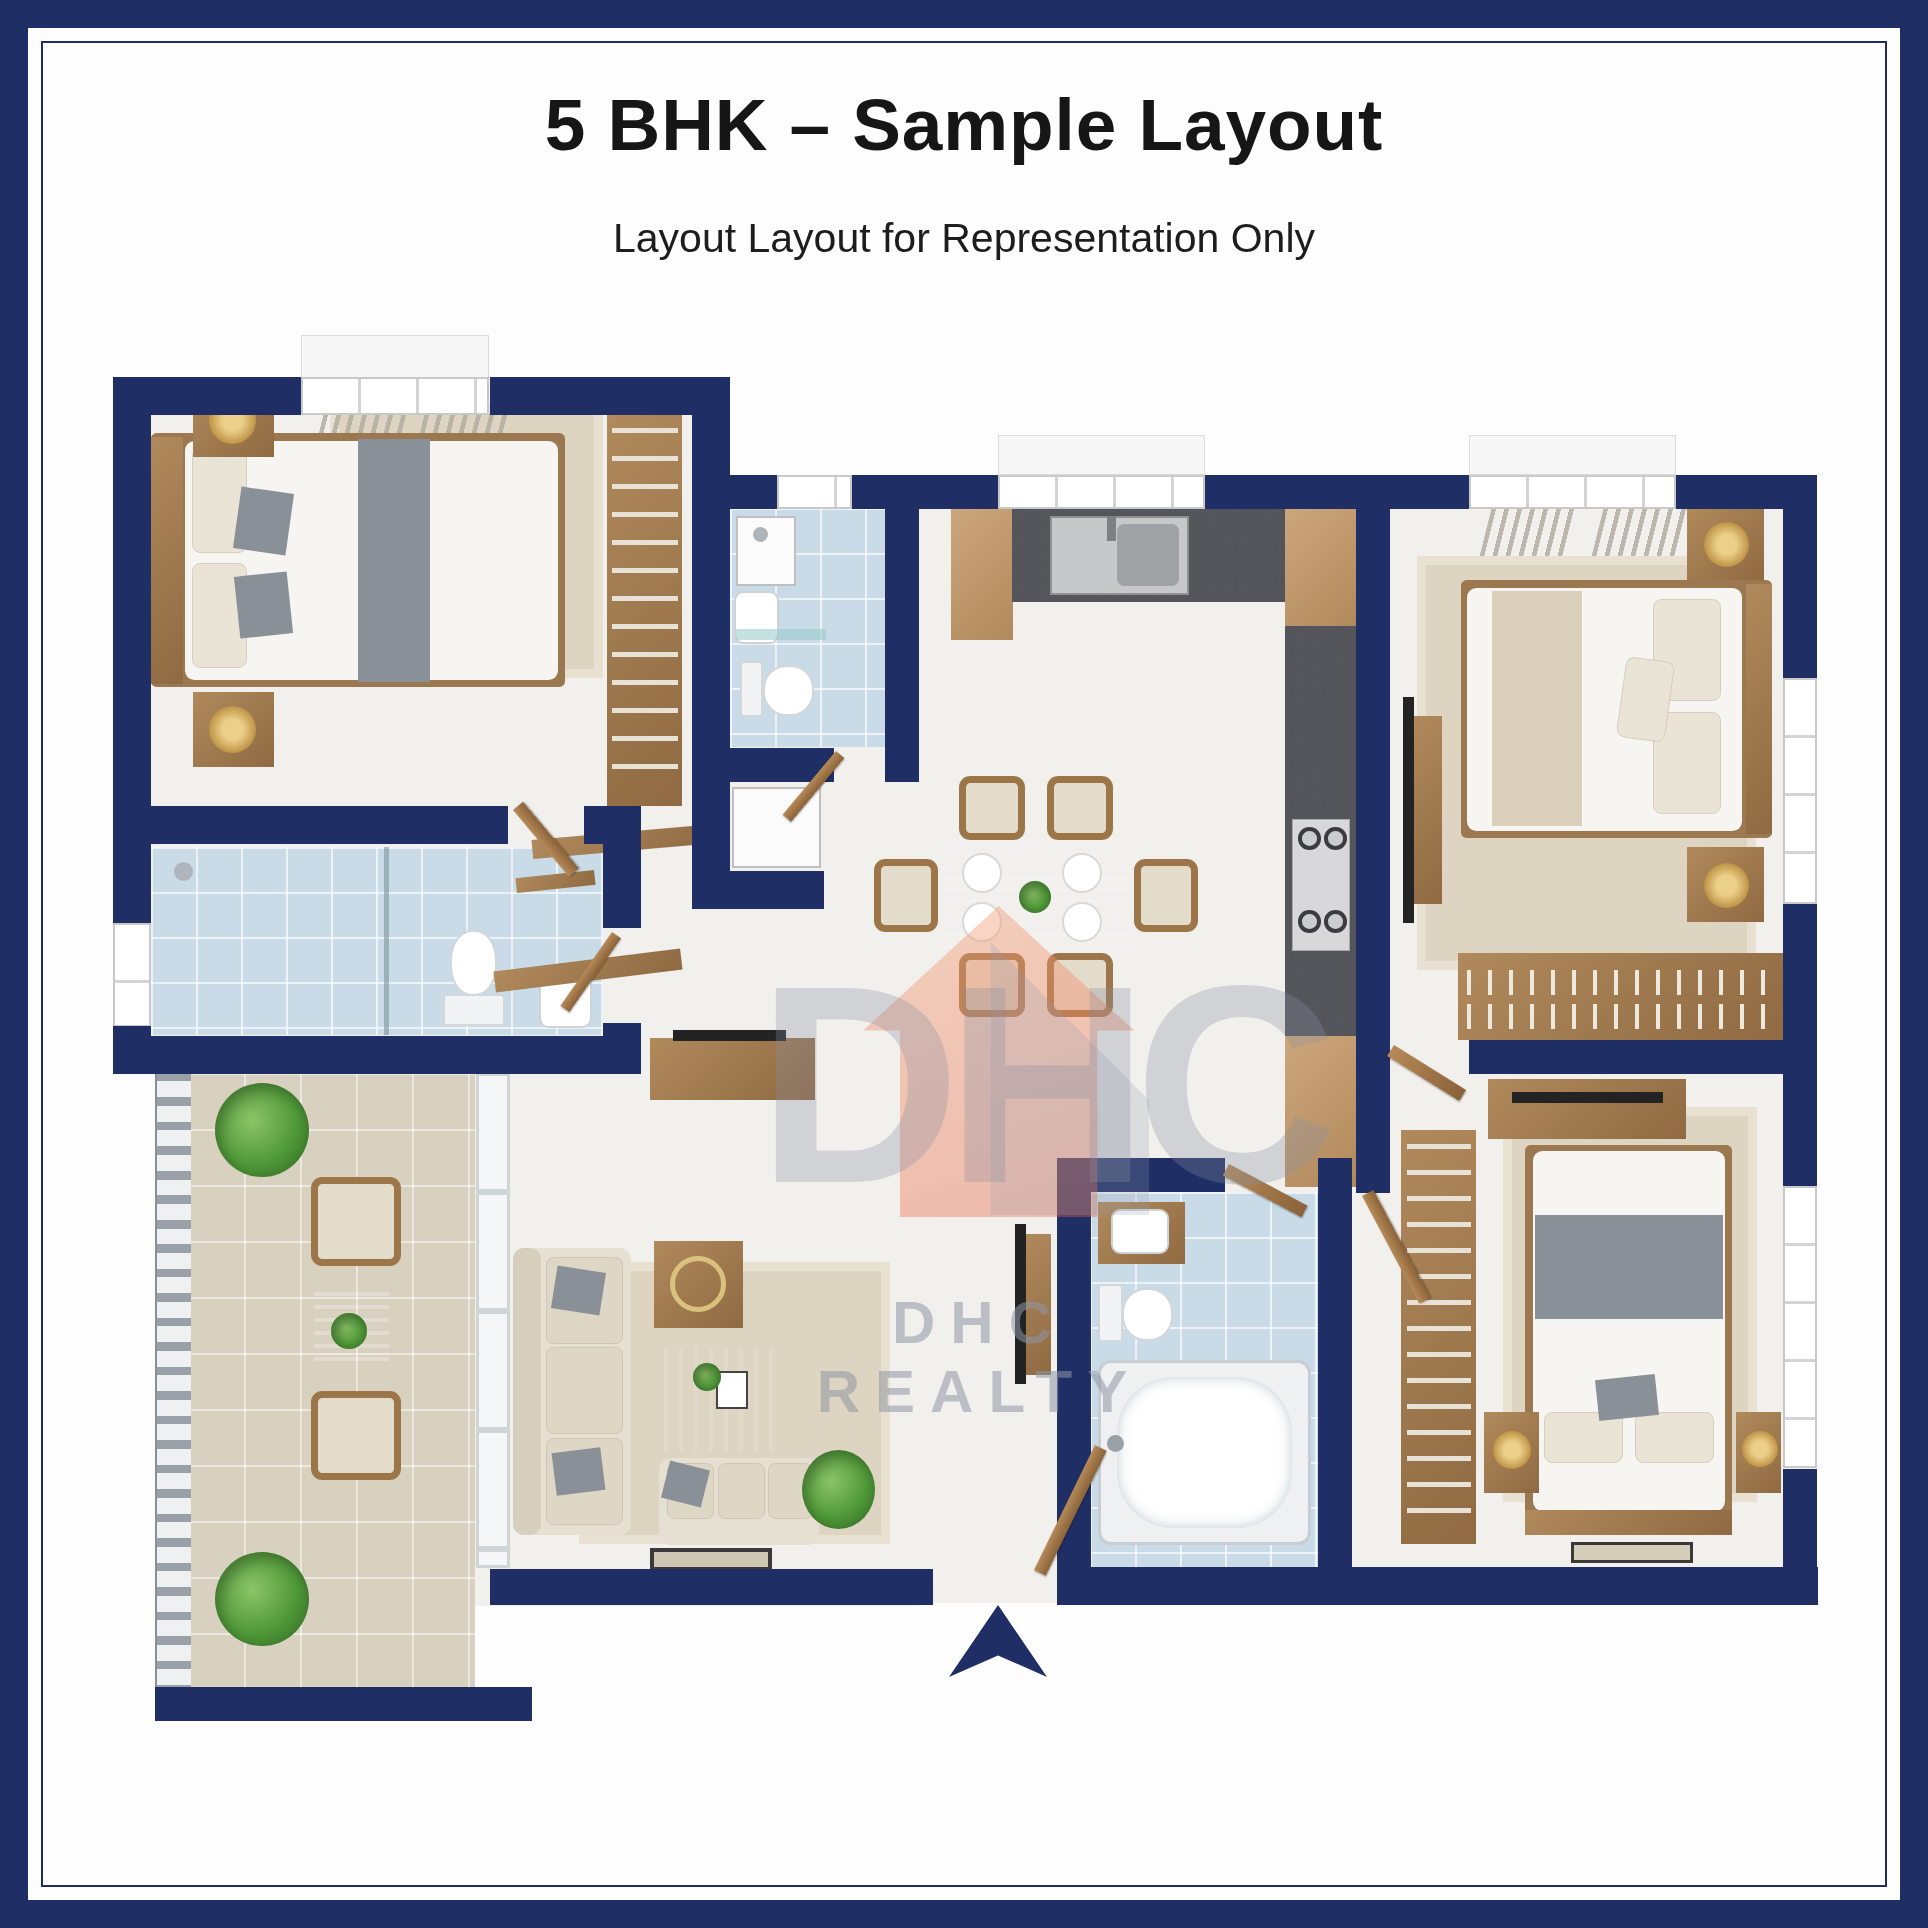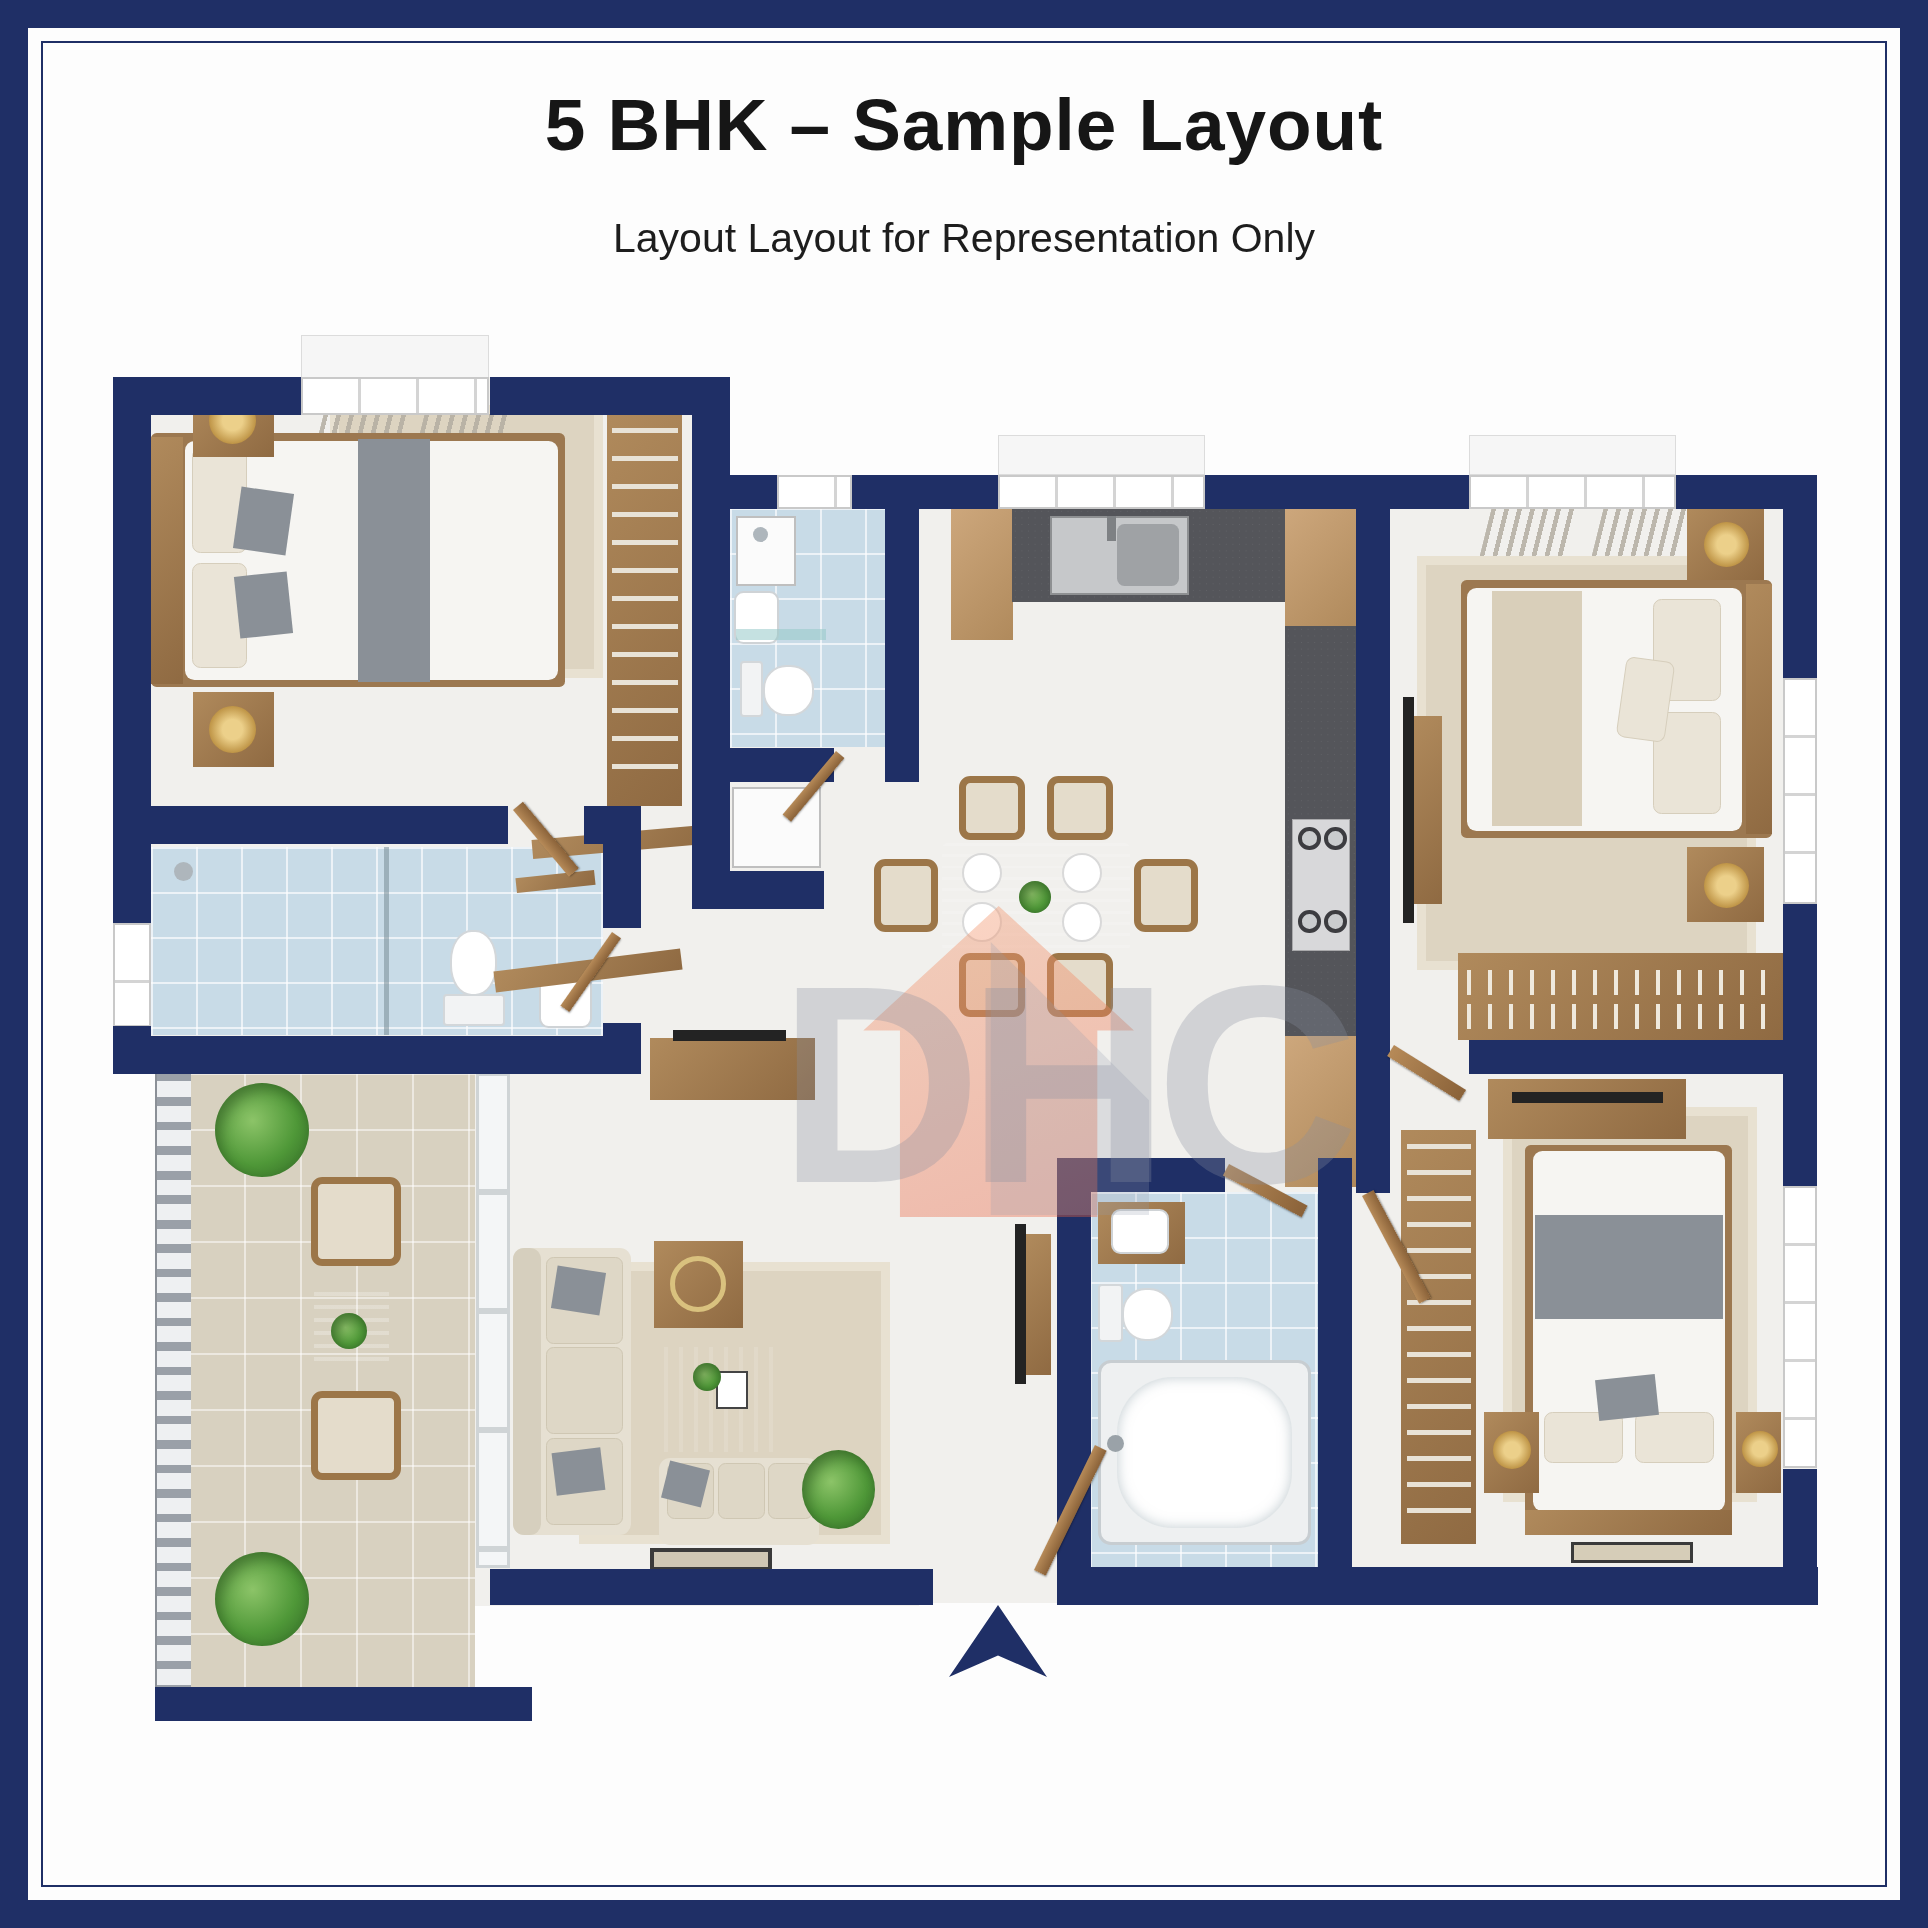--- a/index.html
+++ b/index.html
@@ -285,18 +285,19 @@
   <div class="door" style="left:1229px;top:1164px;width:89px;height:13px;transform:rotate(28deg);transform-origin:top left"></div>
   <div class="door" style="left:1362px;top:1196px;width:13px;height:122px;transform:rotate(-28deg);transform-origin:top left"></div>
   <div class="door" style="left:1034px;top:1431px;width:13px;height:139px;transform:rotate(26deg);transform-origin:bottom left"></div>
 
   <div class="abs" style="left:852px;top:906px;width:282px;height:311px;opacity:.9;
        clip-path:polygon(52% 0,100% 40%,87% 40%,87% 100%,17% 100%,17% 40%,4% 40%);
        background:linear-gradient(160deg,rgba(244,166,128,.5),rgba(233,93,61,.42))"></div>
   <div class="abs" style="left:923px;top:942px;width:226px;height:273px;opacity:.85;
        clip-path:polygon(30% 0,100% 58%,100% 100%,30% 100%);
        background:rgba(150,158,175,.28)"></div>
-  <div class="wm-mono" style="left:778px;top:923px;width:471px;font-size:282px;text-align:left">DHC</div>
+  <div class="wm-mono" style="left:757px;top:923px;width:471px;font-size:282px;text-align:left">DHC</div>
+  <div class="wm-brand" style="left:716px;top:1288px;width:527px;font-size:60px">DHC REALTY</div>
 
   <div class="arrow" style="left:949px;top:1605px;width:98px;height:72px"></div>
 
 </div>
 
 
 </body></html>

